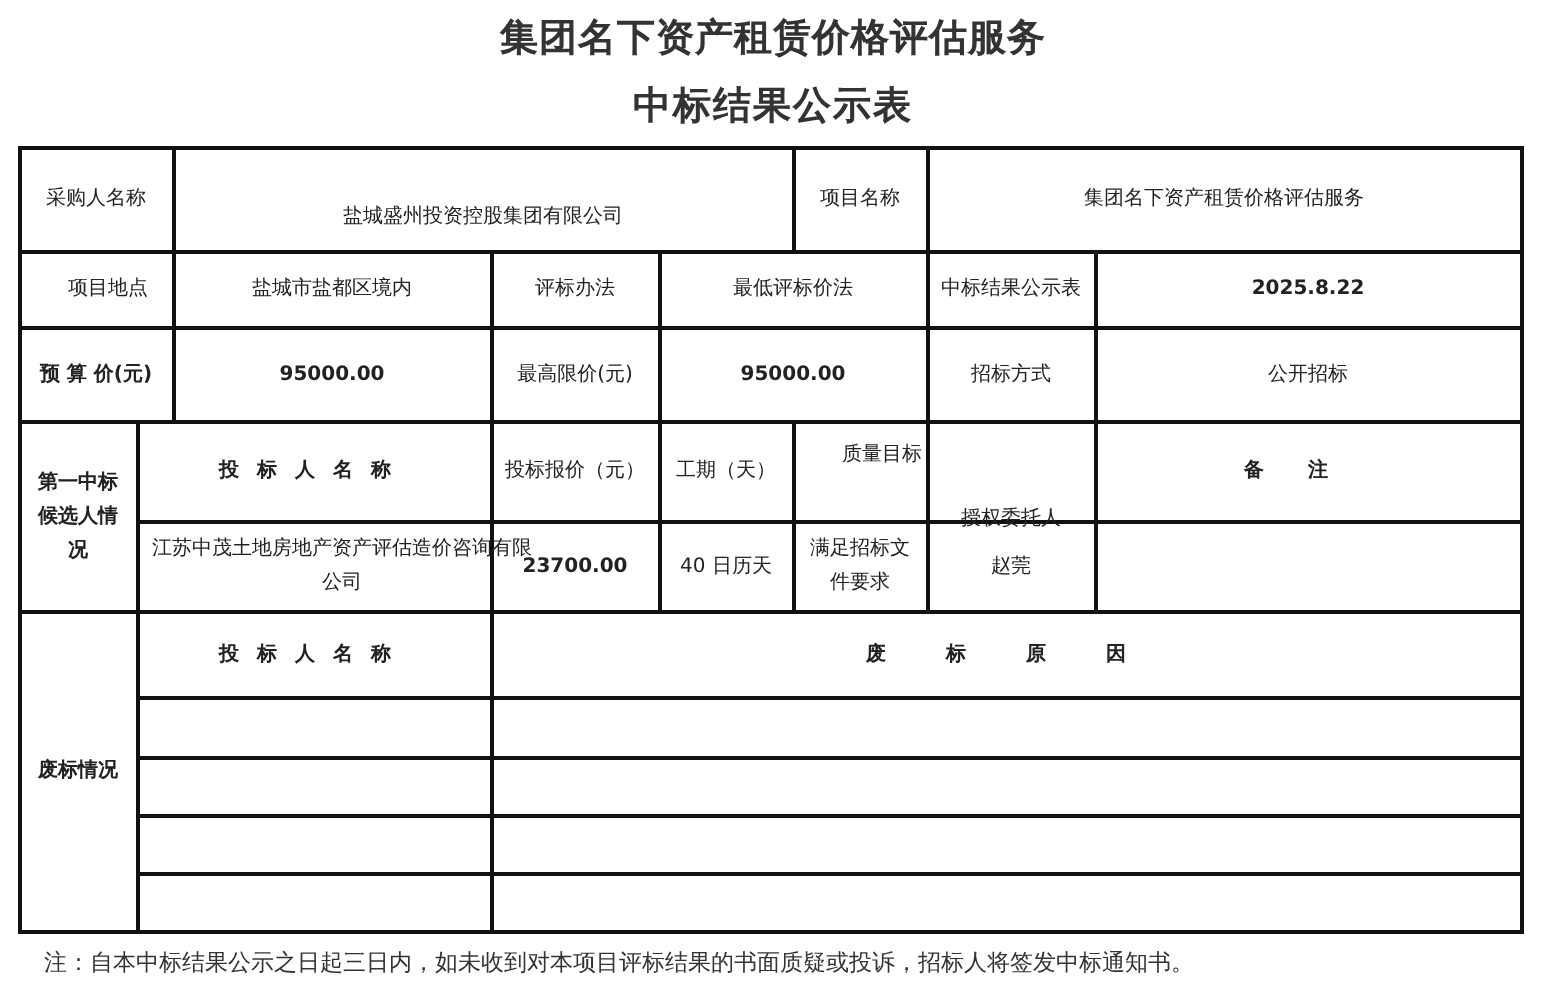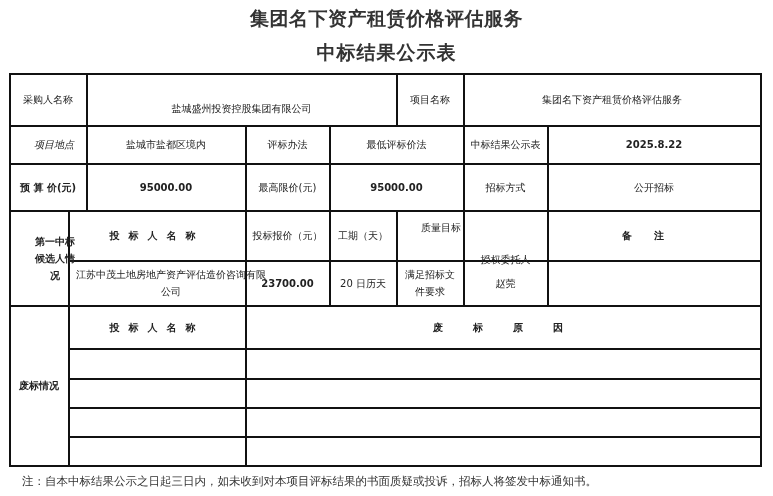--- a/index.html
+++ b/index.html
@@ -51,45 +51,45 @@
   <div class="vl" style="left:68px;top:210px;height:256px;"></div>
   <div class="vl" style="left:396px;top:210px;height:96px;"></div>
   <div class="vl" style="left:463px;top:210px;height:96px;"></div>
   <div class="vl" style="left:245px;top:305px;height:161px;"></div>
 
   <div class="cell" style="left:10px;top:74px;width:76px;height:51px;">采购人名称</div>
   <div class="cell" style="left:87px;top:74px;width:309px;height:69px;">盐城盛州投资控股集团有限公司</div>
   <div class="cell" style="left:397px;top:74px;width:66px;height:51px;">项目名称</div>
   <div class="cell" style="left:464px;top:74px;width:296px;height:51px;">集团名下资产租赁价格评估服务</div>
 
-  <div class="cell" style="left:10px;top:126px;width:88px;height:37px;font-style:italic;">项目地点</div>
+  <div class="cell" style="left:10px;top:126px;width:88px;height:37px;">项目地点</div>
   <div class="cell" style="left:87px;top:126px;width:158px;height:37px;">盐城市盐都区境内</div>
   <div class="cell" style="left:246px;top:126px;width:83px;height:37px;">评标办法</div>
   <div class="cell" style="left:330px;top:126px;width:133px;height:37px;">最低评标价法</div>
   <div class="cell" style="left:464px;top:126px;width:83px;height:37px;">中标结果公示表</div>
   <div class="cell b" style="left:548px;top:126px;width:212px;height:37px;">2025.8.22</div>
 
   <div class="cell b" style="left:10px;top:164px;width:76px;height:46px;">预 算 价(元)</div>
   <div class="cell b" style="left:87px;top:164px;width:158px;height:46px;">95000.00</div>
   <div class="cell" style="left:246px;top:164px;width:83px;height:46px;">最高限价(元)</div>
   <div class="cell b" style="left:330px;top:164px;width:133px;height:46px;">95000.00</div>
   <div class="cell" style="left:464px;top:164px;width:83px;height:46px;border-radius:12px;">招标方式</div>
   <div class="cell" style="left:548px;top:164px;width:212px;height:46px;">公开招标</div>
 
-  <div class="cell b" style="left:12px;top:211px;width:54px;height:94px;padding:0 4px;margin-left:16px;">第一中标候选人情况</div>
+  <div class="cell b" style="left:12px;top:211px;width:54px;height:94px;padding:0 4px;">第一中标候选人情况</div>
   <div class="cell b spaced" style="left:69px;top:211px;width:176px;height:49px;">投标人名称</div>
   <div class="cell" style="left:246px;top:211px;width:83px;height:49px;">投标报价（元）</div>
   <div class="cell" style="left:330px;top:211px;width:66px;height:49px;">工期（天）</div>
   <div class="cell" style="left:408px;top:211px;width:66px;height:32px;">质量目标</div>
   <div class="cell" style="left:464px;top:211px;width:83px;height:49px;margin-top:24px;">授权委托人</div>
   <div class="cell b spaced2" style="left:548px;top:211px;width:212px;height:49px;">备注</div>
 
   <div class="cell" style="left:69px;top:261px;width:204px;height:44px;padding:0 6px;">江苏中茂土地房地产资产评估造价咨询有限公司</div>
   <div class="cell b" style="left:246px;top:261px;width:83px;height:44px;">23700.00</div>
-  <div class="cell" style="left:330px;top:261px;width:66px;height:44px;">20 日历天</div>
+  <div class="cell" style="left:330px;top:261px;width:66px;height:44px;">40 日历天</div>
   <div class="cell" style="left:397px;top:261px;width:66px;height:44px;padding:0 6px;">满足招标文件要求</div>
   <div class="cell" style="left:464px;top:261px;width:83px;height:44px;">赵莞</div>
   <div class="cell" style="left:548px;top:261px;width:212px;height:44px;"></div>
 
   <div class="cell b" style="left:10px;top:306px;width:58px;height:159px;">废标情况</div>
   <div class="cell b spaced" style="left:69px;top:306px;width:176px;height:42px;">投标人名称</div>
   <div class="cell b" style="left:246px;top:306px;width:514px;height:42px;letter-spacing:30px;padding-left:20px;">废标原因</div>
 
   <div class="cell" style="left:69px;top:349px;width:176px;height:29px;"></div>
   <div class="cell" style="left:246px;top:349px;width:514px;height:29px;"></div>

